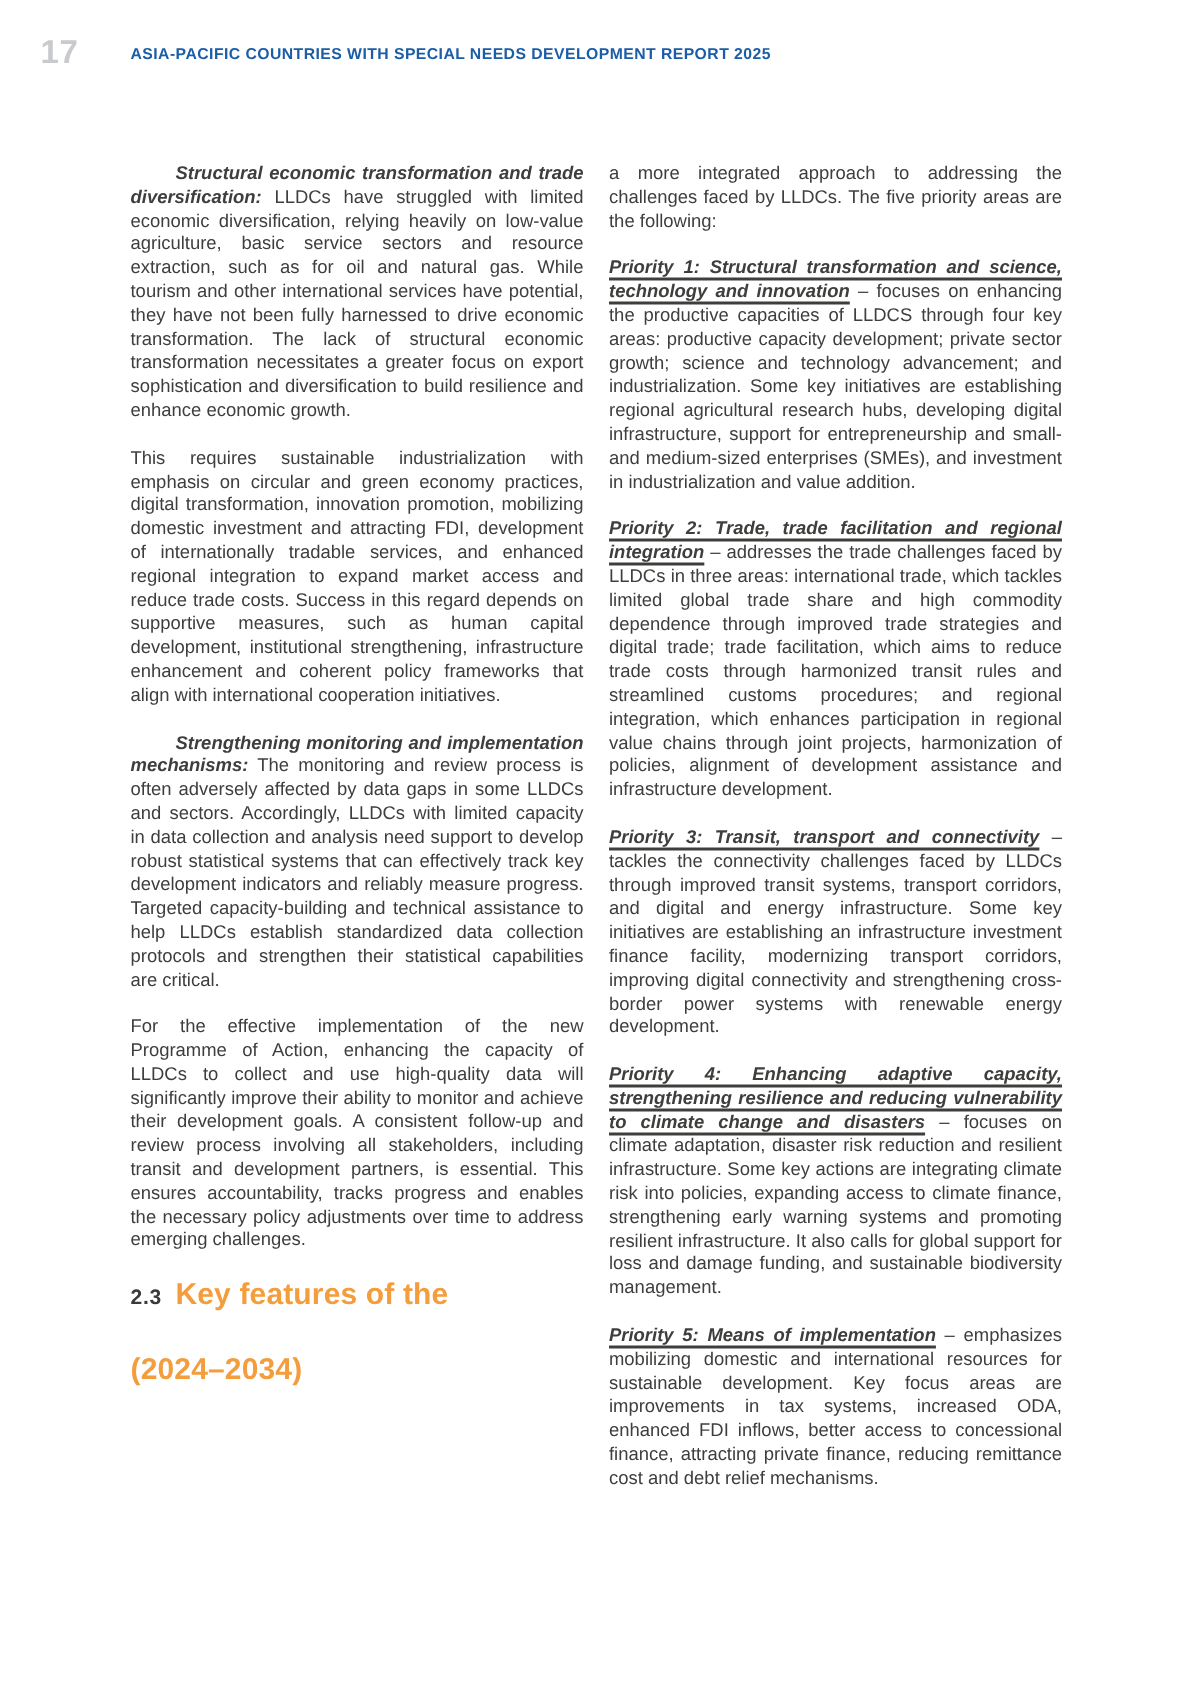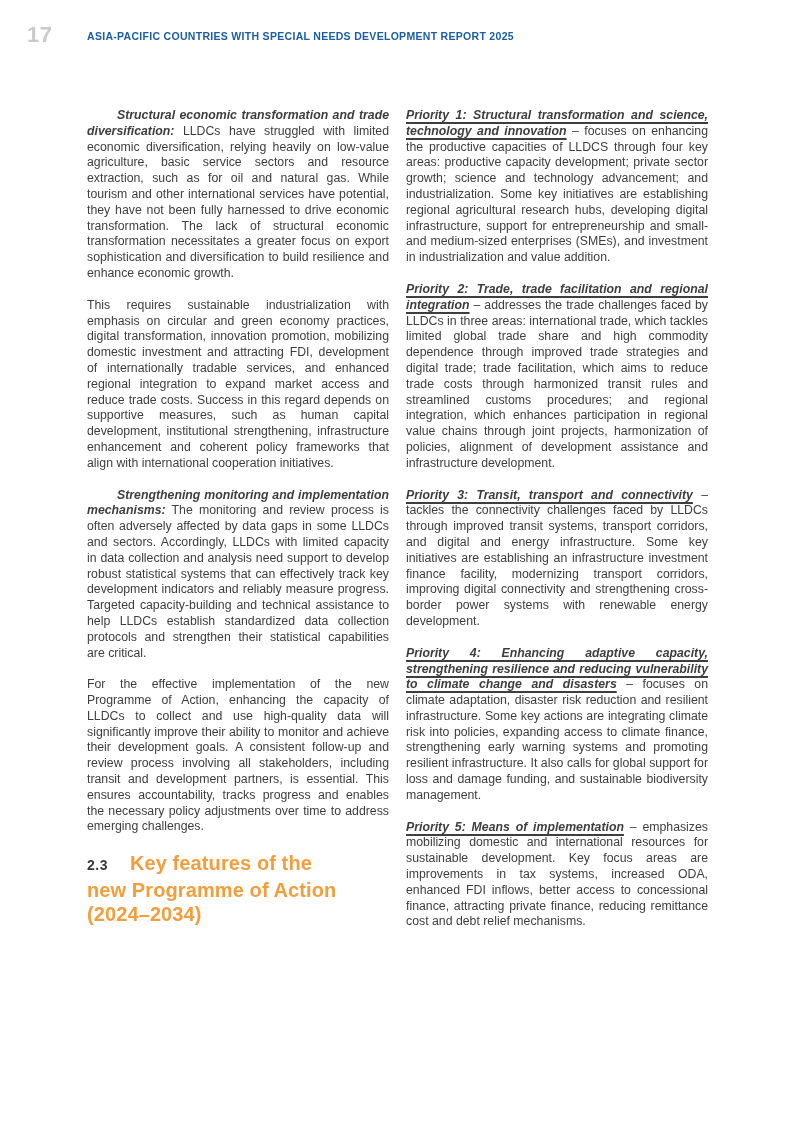--- a/index.html
+++ b/index.html
@@ -58,21 +58,21 @@
     margin: 8px 0 18px 0;
     font-size: 20px;
     line-height: 24.5px;
     font-weight: bold;
     color: #f49d3d;
     letter-spacing: 0.1px;
   }
   .sec-num {
     font-size: 14px;
     color: #3a3a39;
-    margin-right: 22px;
+    margin-right: 9px;
     letter-spacing: 0.5px;
   }
 </style>
 </head>
 <body>
 
 <div class="page">
 
   <header>
     <div class="page-number">17</div>
@@ -83,25 +83,26 @@
 
     <section class="col">
       <p><span class="lead-bi">Structural economic transformation and trade diversification:</span><span> LLDCs have struggled with limited economic diversification, relying heavily on low-value agriculture, basic service sectors and resource extraction, such as for oil and natural gas. While tourism and other international services have potential, they have not been fully harnessed to drive economic transformation. The lack of structural economic transformation necessitates a greater focus on export sophistication and diversification to build resilience and enhance economic growth.</span></p>
 
       <p>This requires sustainable industrialization with emphasis on circular and green economy practices, digital transformation, innovation promotion, mobilizing domestic investment and attracting FDI, development of internationally tradable services, and enhanced regional integration to expand market access and reduce trade costs. Success in this regard depends on supportive measures, such as human capital development, institutional strengthening, infrastructure enhancement and coherent policy frameworks that align with international cooperation initiatives.</p>
 
       <p><span class="lead-bi">Strengthening monitoring and implementation mechanisms:</span><span> The monitoring and review process is often adversely affected by data gaps in some LLDCs and sectors. Accordingly, LLDCs with limited capacity in data collection and analysis need support to develop robust statistical systems that can effectively track key development indicators and reliably measure progress. Targeted capacity-building and technical assistance to help LLDCs establish standardized data collection protocols and strengthen their statistical capabilities are critical.</span></p>
 
       <p>For the effective implementation of the new Programme of Action, enhancing the capacity of LLDCs to collect and use high-quality data will significantly improve their ability to monitor and achieve their development goals. A consistent follow-up and review process involving all stakeholders, including transit and development partners, is essential. This ensures accountability, tracks progress and enables the necessary policy adjustments over time to address emerging challenges.</p>
 
-      <h2 class="section-heading"><span class="sec-num">2.3</span><span>Key features of the</span><br><span>new Programme of Action</span><br><span>(2024–2034)</span></h2>
+      <h2 class="section-heading"><span class="sec-num">2.3</span><span>Key features of the</span><br><br><span>(2024–2034)</span></h2>
 
     </section>
 
     <section class="col">
+      <p>a more integrated approach to addressing the challenges faced by LLDCs. The five priority areas are the following:</p>
 
       <p><span class="lead-biu">Priority 1: Structural transformation and science, technology and innovation</span><span> – focuses on enhancing the productive capacities of LLDCS through four key areas: productive capacity development; private sector growth; science and technology advancement; and industrialization. Some key initiatives are establishing regional agricultural research hubs, developing digital infrastructure, support for entrepreneurship and small- and medium-sized enterprises (SMEs), and investment in industrialization and value addition.</span></p>
 
       <p><span class="lead-biu">Priority 2: Trade, trade facilitation and regional integration</span><span> – addresses the trade challenges faced by LLDCs in three areas: international trade, which tackles limited global trade share and high commodity dependence through improved trade strategies and digital trade; trade facilitation, which aims to reduce trade costs through harmonized transit rules and streamlined customs procedures; and regional integration, which enhances participation in regional value chains through joint projects, harmonization of policies, alignment of development assistance and infrastructure development.</span></p>
 
       <p><span class="lead-biu">Priority 3: Transit, transport and connectivity</span><span> – tackles the connectivity challenges faced by LLDCs through improved transit systems, transport corridors, and digital and energy infrastructure. Some key initiatives are establishing an infrastructure investment finance facility, modernizing transport corridors, improving digital connectivity and strengthening cross-border power systems with renewable energy development.</span></p>
 
       <p><span class="lead-biu">Priority 4: Enhancing adaptive capacity, strengthening resilience and reducing vulnerability to climate change and disasters</span><span> – focuses on climate adaptation, disaster risk reduction and resilient infrastructure. Some key actions are integrating climate risk into policies, expanding access to climate finance, strengthening early warning systems and promoting resilient infrastructure. It also calls for global support for loss and damage funding, and sustainable biodiversity management.</span></p>
 
       <p><span class="lead-biu">Priority 5: Means of implementation</span><span> – emphasizes mobilizing domestic and international resources for sustainable development. Key focus areas are improvements in tax systems, increased ODA, enhanced FDI inflows, better access to concessional finance, attracting private finance, reducing remittance cost and debt relief mechanisms.</span></p>

